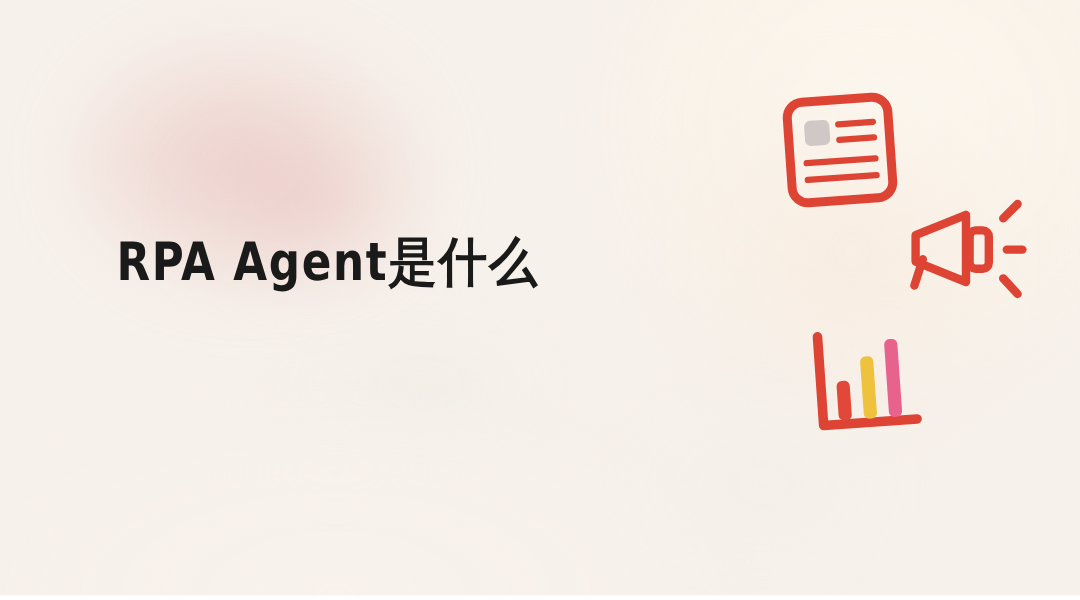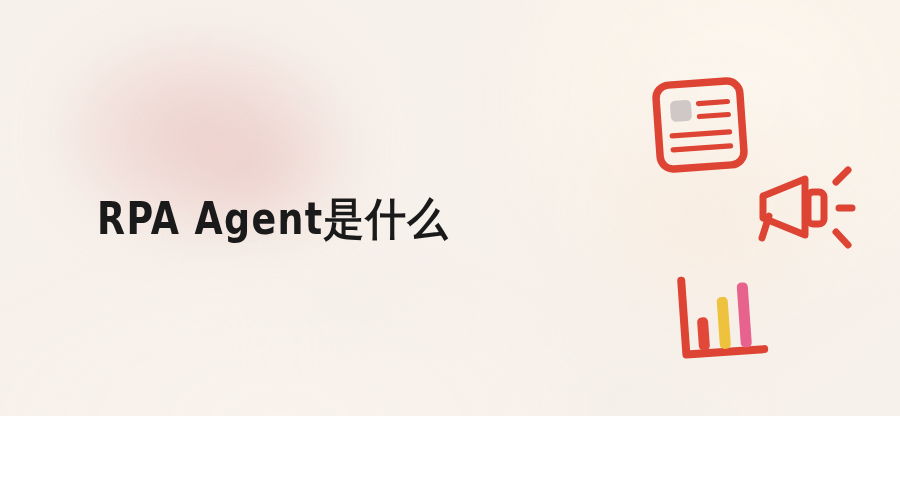--- a/index.html
+++ b/index.html
@@ -9,21 +9,21 @@
   body {
     width: 900px;
     height: 500px;
     overflow: hidden;
     font-family: "Liberation Sans", "DejaVu Sans", sans-serif;
   }
 
   #banner {
     position: relative;
     width: 900px;
-    height: 416px;
+    height: 496px;
     overflow: hidden;
     background: #f7f1eb;
   }
 
   
   .wash {
     position: absolute;
     border-radius: 50%;
     pointer-events: none;
   }

